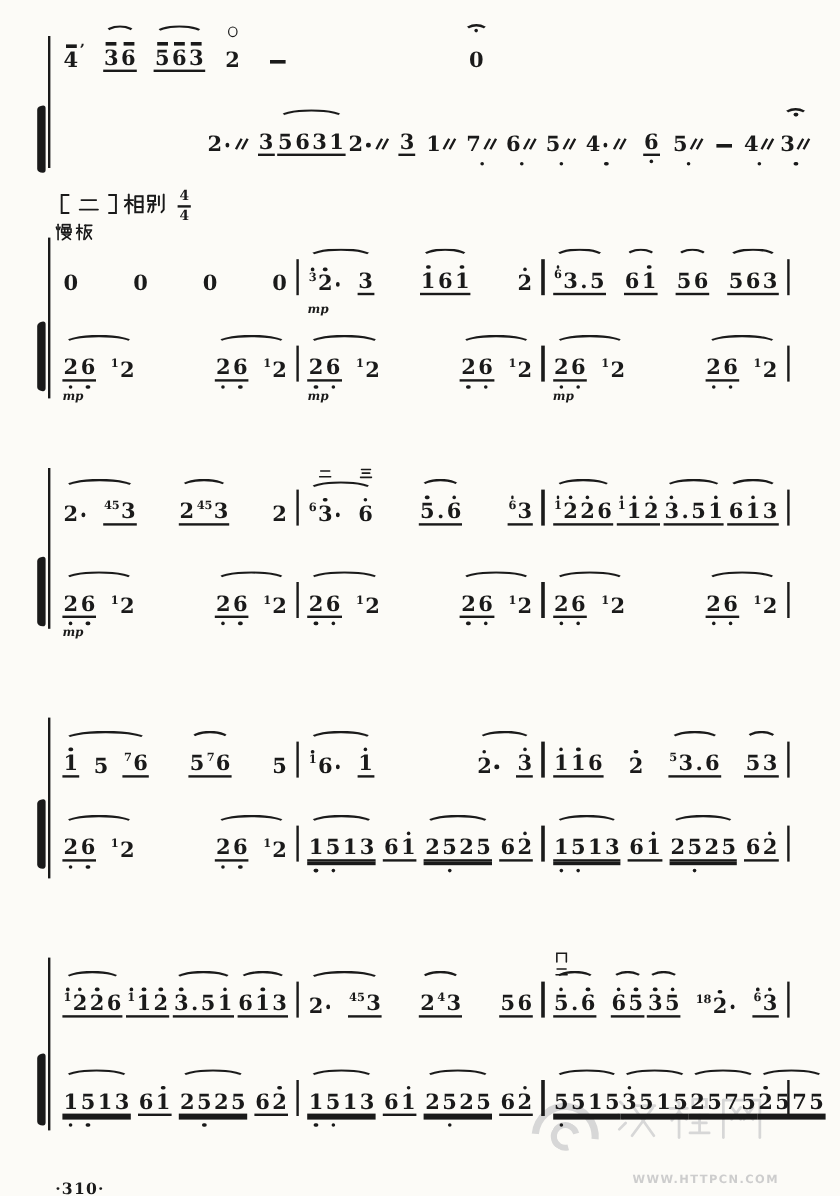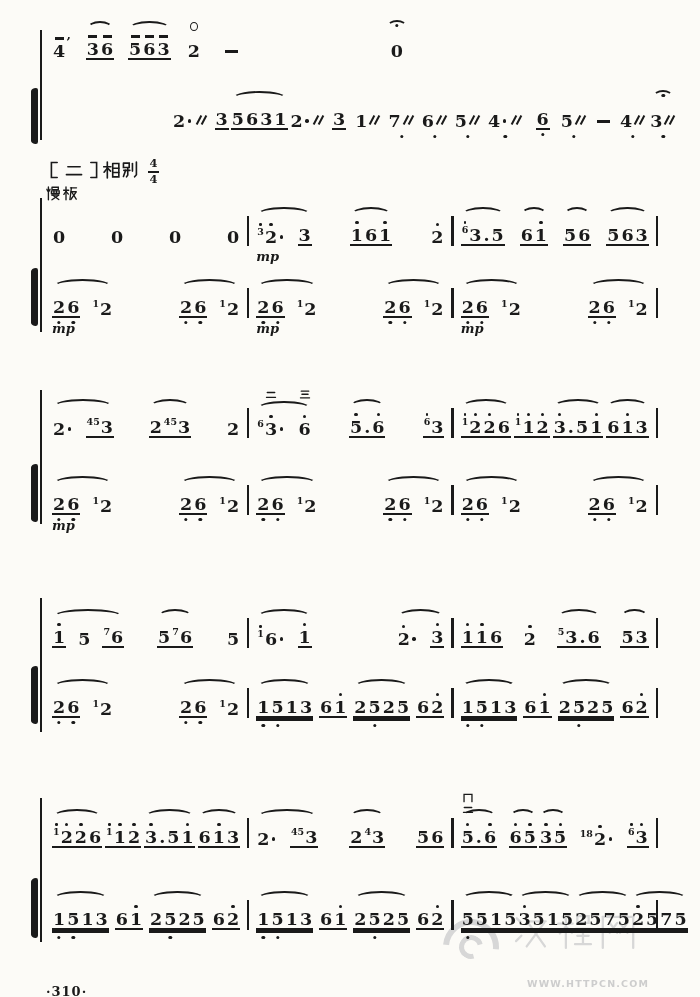--- a/index.html
+++ b/index.html
@@ -33,21 +33,21 @@
 .tr::before,.tr::after{content:"";position:absolute;top:0;width:2px;height:10px;background:var(--ink);transform:rotate(28deg);}
 .tr::before{left:2px;}.tr::after{left:7px;}
 .ap{font:bold 13px "DejaVu Serif",serif;color:var(--ink);margin:0 0 10px 1px;font-style:normal;}
 .arc{position:absolute;left:1px;right:1px;top:-12px;height:11px;border:2.2px solid transparent;border-top-color:var(--ink);border-radius:50%;}
 .unit>.arc{top:-12px;}
 .ferm{position:absolute;top:-15px;left:50%;transform:translateX(-50%);width:16px;height:9px;border:2.2px solid transparent;border-top-color:var(--ink);border-radius:50%;}
 .ferm::after{content:"";position:absolute;left:50%;top:2px;transform:translateX(-50%);width:3.4px;height:3.4px;border-radius:50%;background:var(--ink);}
 .circ{position:absolute;top:-13px;left:50%;transform:translateX(-50%);width:6px;height:7px;border:1.8px solid var(--ink);border-radius:50%;}
 .ann{position:absolute;left:50%;transform:translateX(-50%);line-height:0;}
 .ann.s{top:-24px;}.ann.a0{top:-29px;}.ann.a1{top:-17px;}
-.dyn{position:absolute;left:0;bottom:-18px;font-family:"DejaVu Serif",serif;font-style:italic;font-weight:bold;font-size:13px;color:var(--ink);}
+.dyn{position:absolute;left:0;bottom:-18px;font-family:"DejaVu Serif",serif;font-style:italic;font-weight:bold;font-size:10px;color:var(--ink);}
 .sysline{position:absolute;width:2.2px;background:var(--ink);left:40px;}
 .brace{position:absolute;left:31px;width:7px;background:var(--ink);border-radius:70% 30% 30% 70%/6% 4% 4% 6%;transform:skewY(-2deg);}
 #sec-header{position:absolute;left:46px;top:158px;display:flex;align-items:center;}
 .cjkch{display:inline-flex;line-height:0;}
 .tsig{display:inline-flex;flex-direction:column;align-items:center;margin-left:7px;}
 .tsig b{font:bold 11.5px "DejaVu Serif",serif;line-height:11px;color:var(--ink);}
 .tsig i{width:11px;height:2px;background:var(--ink);margin:1.5px 0;}
 #tempo{position:absolute;left:46px;top:186px;display:flex;}
 .pgnum{position:absolute;left:46px;top:948px;font:bold 13px "DejaVu Serif",serif;color:var(--ink);letter-spacing:1px;margin-top:36px;}
 .wm{position:absolute;right:6px;bottom:8px;width:255px;height:78px;}

